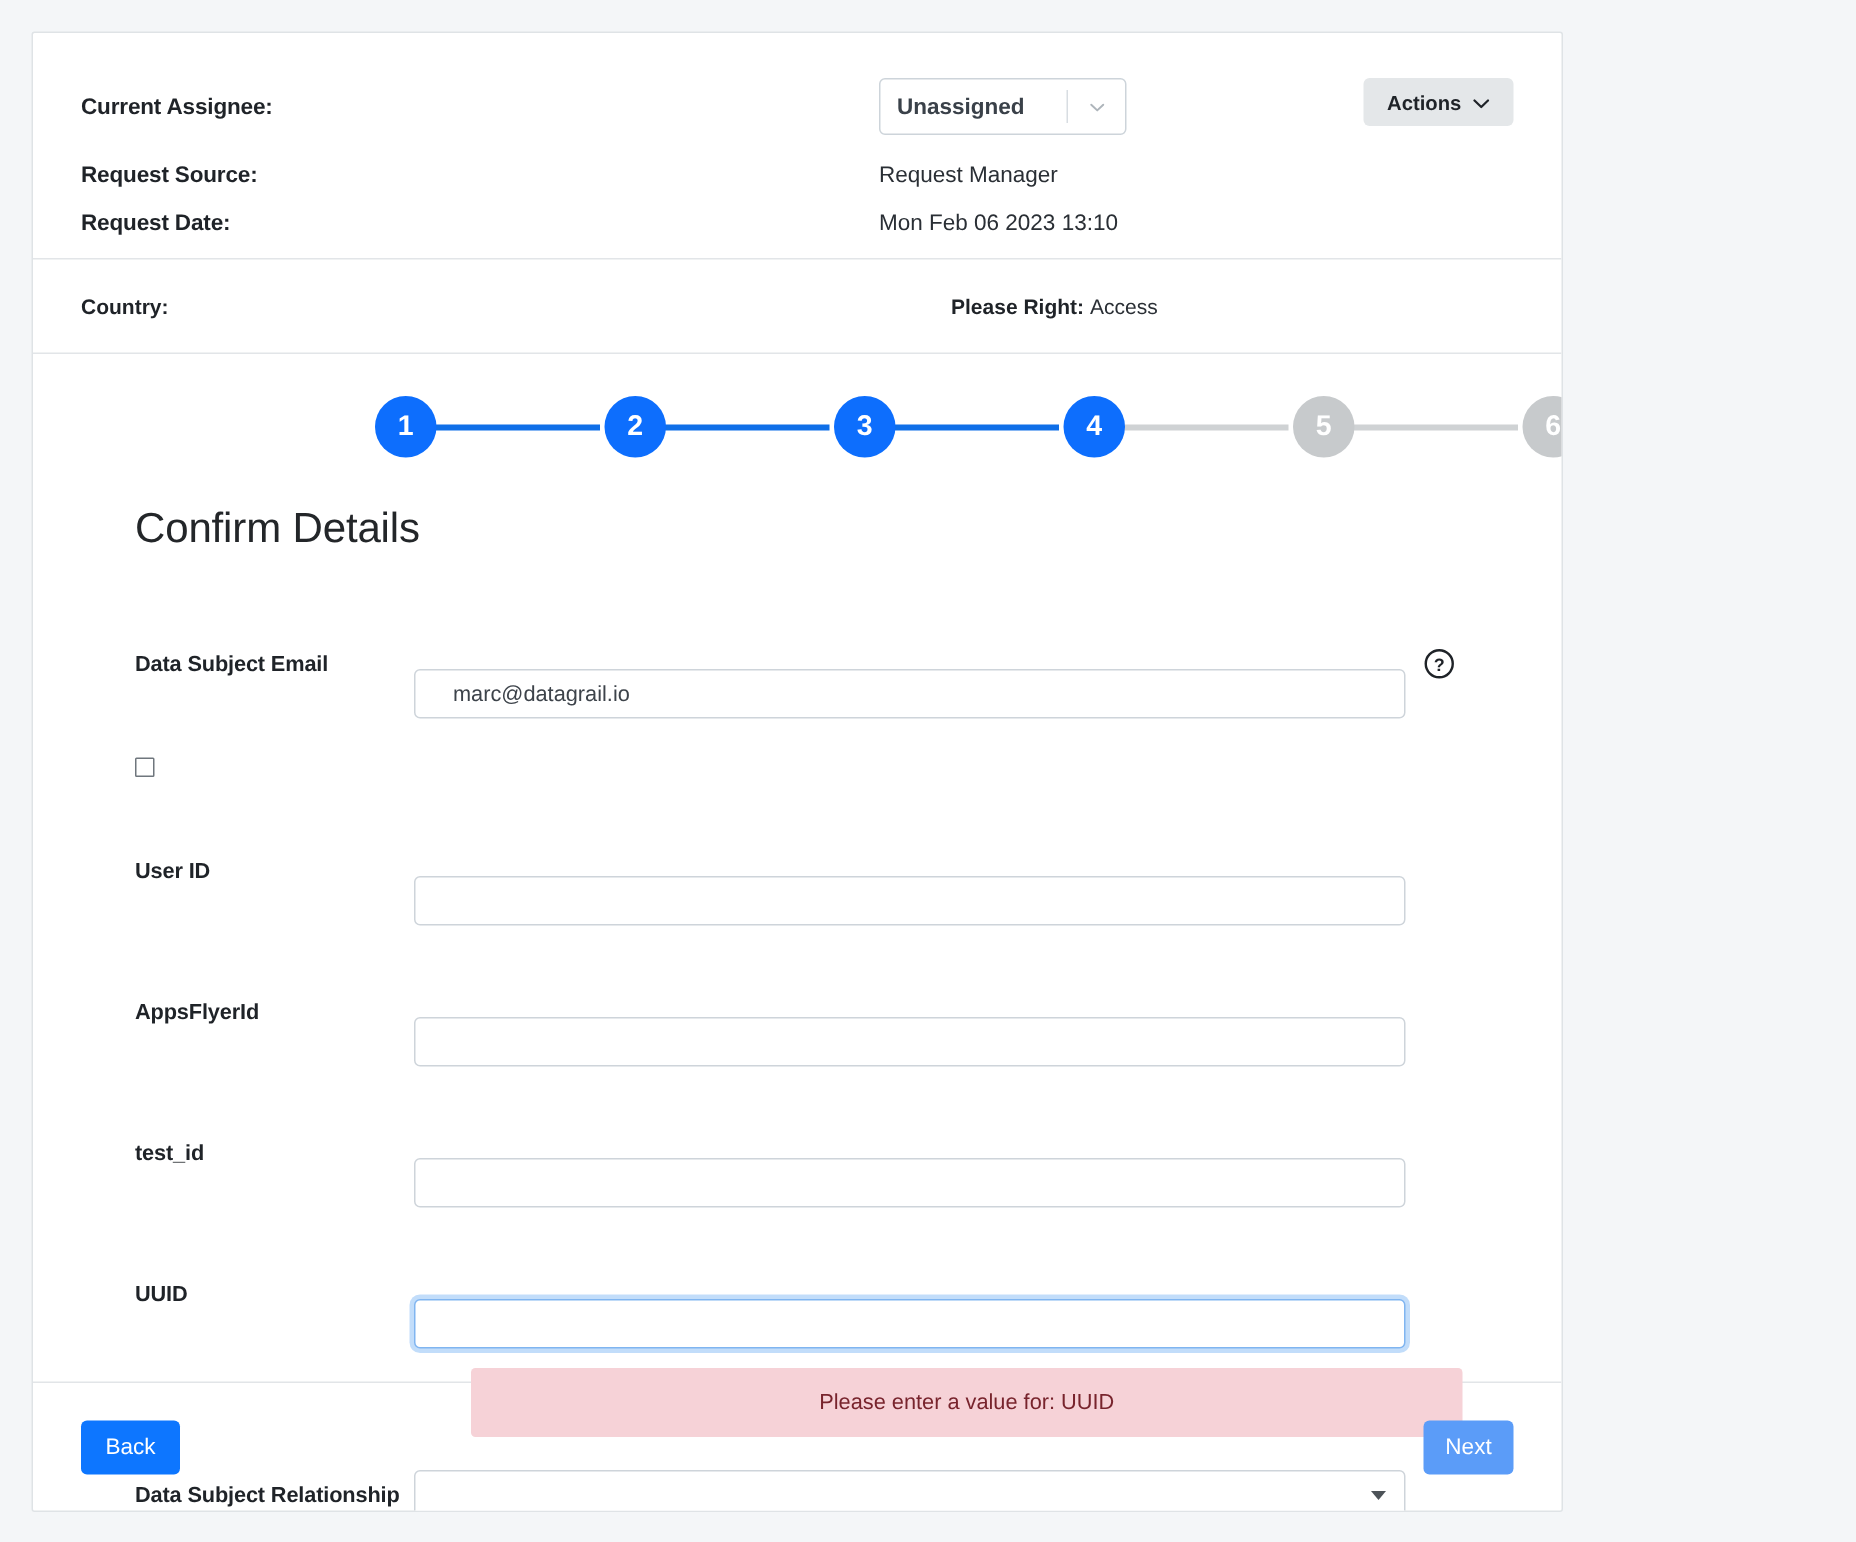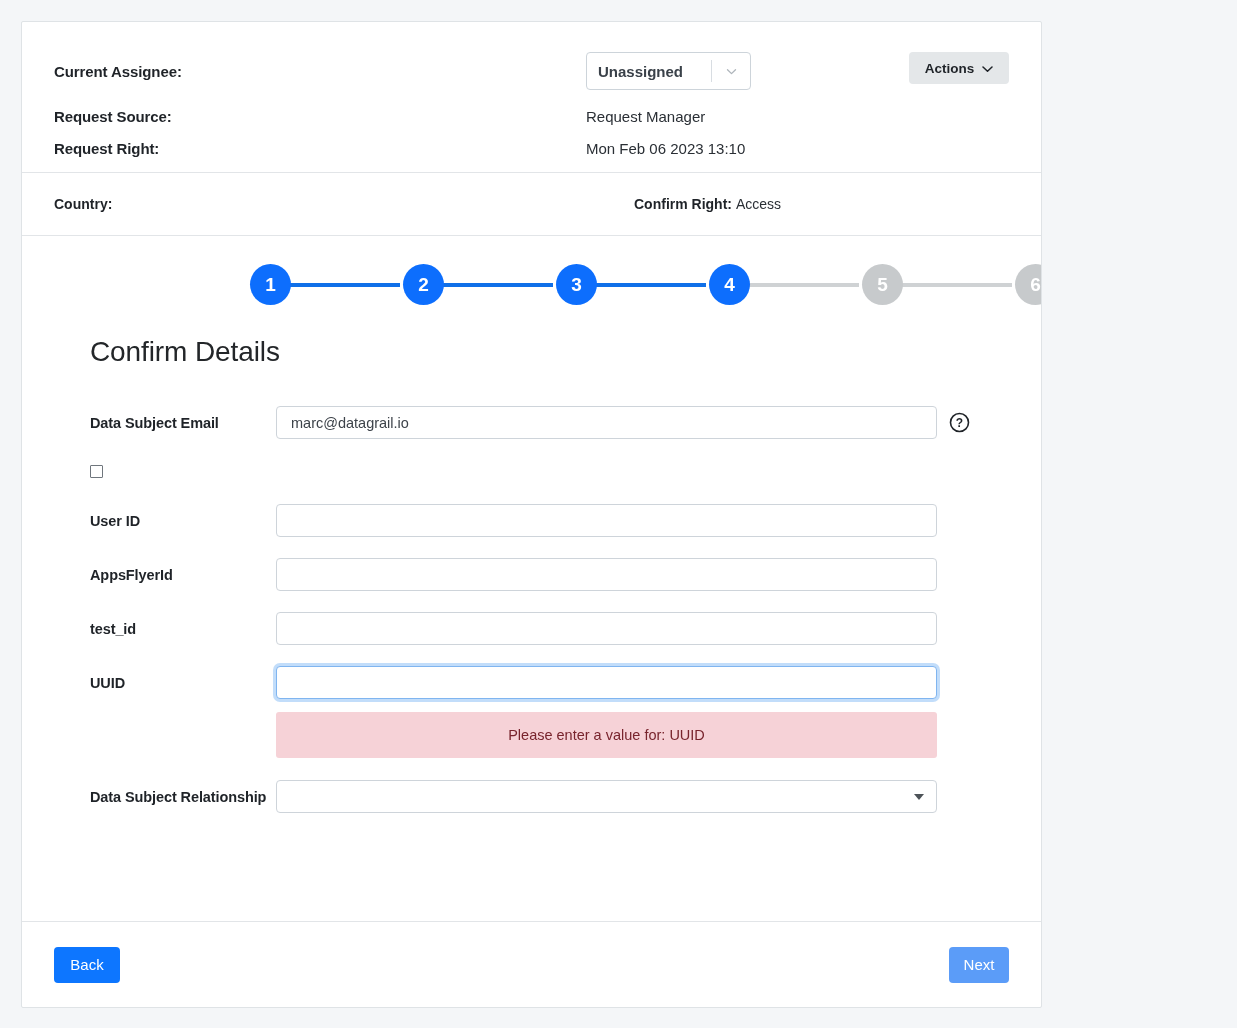--- a/index.html
+++ b/index.html
@@ -197,22 +197,23 @@
   }
   .text-input {
     width: 661px;
     height: 33px;
     border: 1px solid #ced4da;
     border-radius: 4px;
     background: #ffffff;
     font-family: "Liberation Sans", sans-serif;
     font-size: 14.5px;
     color: #3d434a;
-    padding: 0 14px;
+    padding: 0 25px;
     outline: none;
+    margin-top: 40px;
   }
   .text-input::placeholder { color: #9aa1a8; }
 
   .text-input.focused {
     border: 1px solid #80b5f0;
     box-shadow: 0 0 0 3px rgba(120, 180, 245, 0.45);
     caret-color: #333;
   }
 
   .help-icon {
@@ -243,20 +244,21 @@
   }
   .checkbox-label {
     font-size: 14.5px;
     color: #24292e;
     cursor: pointer;
   }
 
   .error-row {
     display: flex;
     margin-bottom: 22px;
+    gap: 38px;
   }
   .error-spacer { width: 222px; padding-left: 36px; }
   .error-box {
     width: 661px;
     height: 46px;
     background: #f6d2d7;
     border-radius: 3px;
     display: flex;
     align-items: center;
     justify-content: center;
@@ -339,41 +341,41 @@
         </span>
       </div>
     </div>
 
     <div class="meta-row">
       <div class="meta-label">Request Source:</div>
       <div class="meta-value">Request Manager</div>
     </div>
 
     <div class="meta-row">
-      <div class="meta-label">Request Right:</div>
+      <div class="meta-label">Request Date:</div>
       <div class="meta-value">Mon Feb 06 2023 13:10</div>
     </div>
 
     <button class="actions-btn">
       <span>Actions</span>
       <span>
         <svg width="11" height="8" viewBox="0 0 11 8" fill="none" xmlns="http://www.w3.org/2000/svg">
           <path d="M1 2 L5.5 6.3 L10 2" stroke="#1f2328" stroke-width="1.5" fill="none" stroke-linecap="round" stroke-linejoin="round"></path>
         </svg>
       </span>
     </button>
   </div>
 
   <div class="info-strip">
     <div class="country">
       <span>Country:</span>
       <span></span>
     </div>
     <div>
-      <span class="pr-label">Confirm Right:</span><span class="pr-value">Access</span>
+      <span class="pr-label">Please Right:</span><span class="pr-value">Access</span>
     </div>
   </div>
 
   <div class="wizard-body">
 
     <div class="stepper">
       <div class="step-line done" style="left:31px; width:130px;"></div>
       <div class="step-line done" style="left:184px; width:130px;"></div>
       <div class="step-line done" style="left:337px; width:130px;"></div>
       <div class="step-line" style="left:490px; width:130px;"></div>

